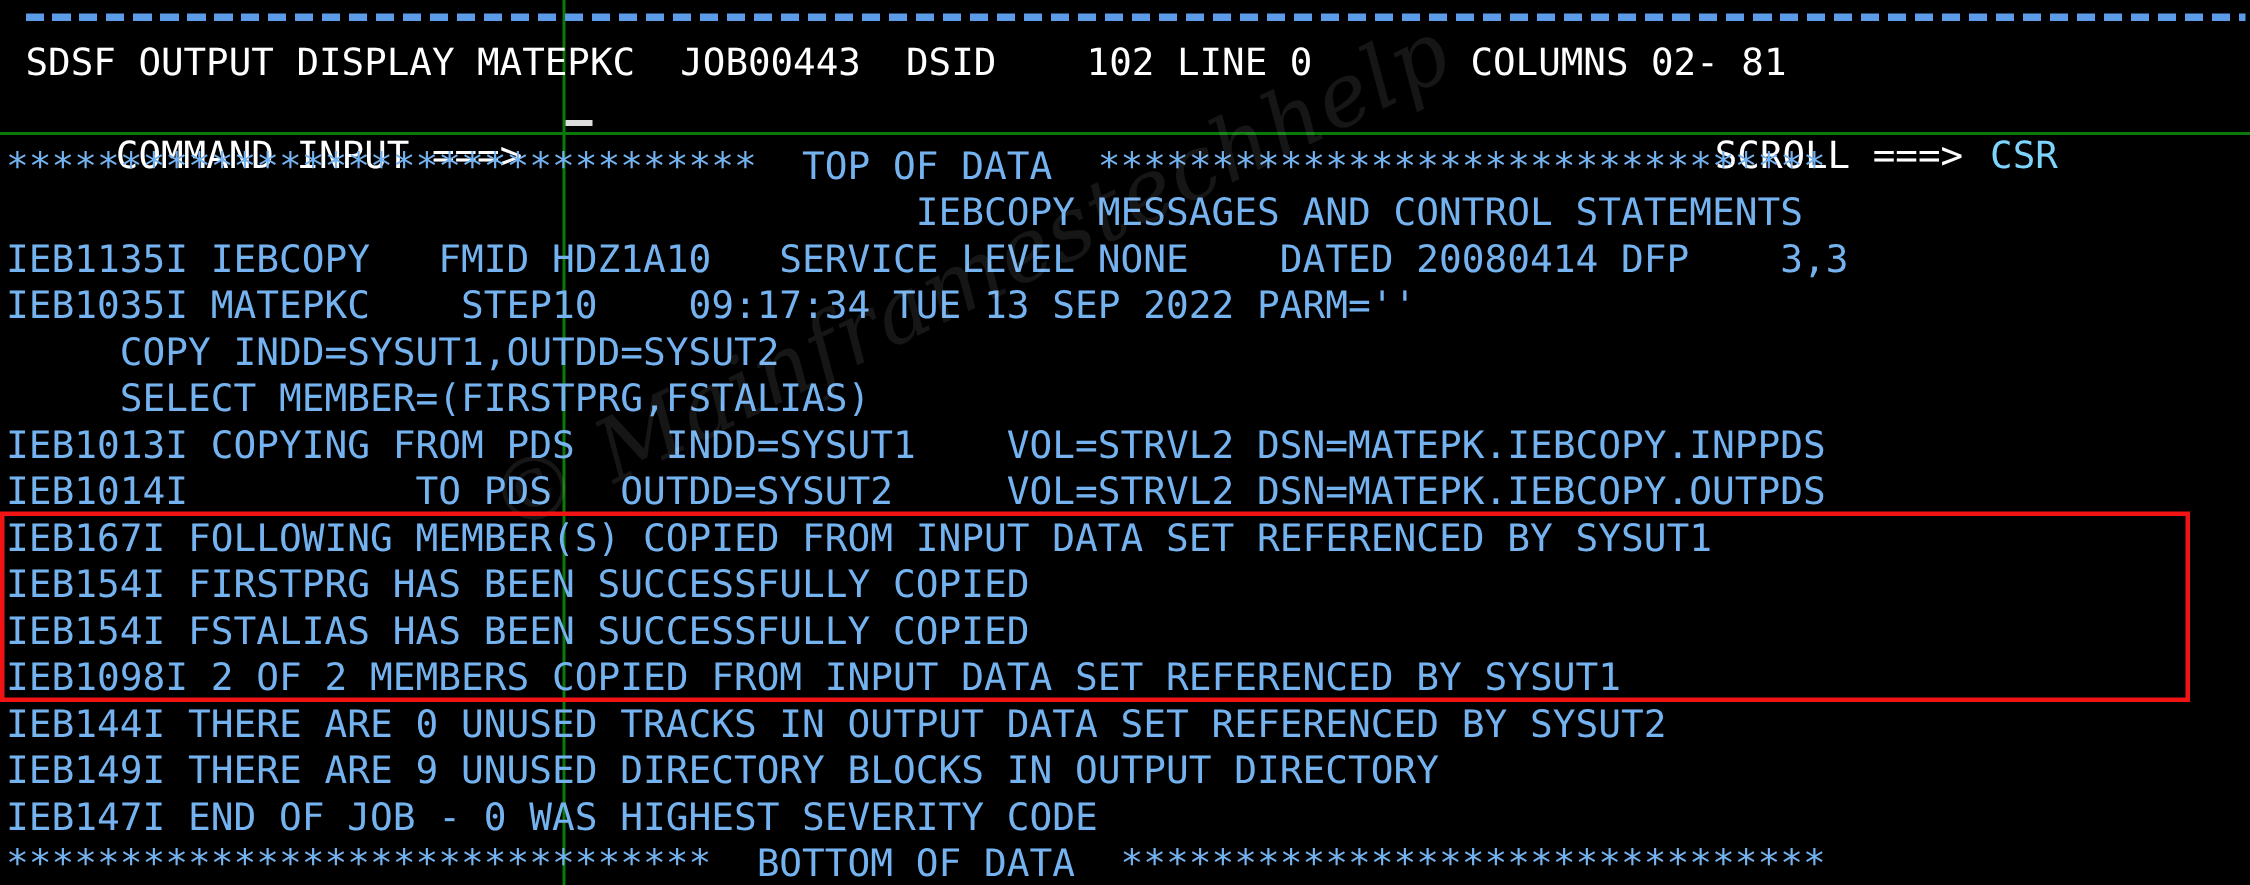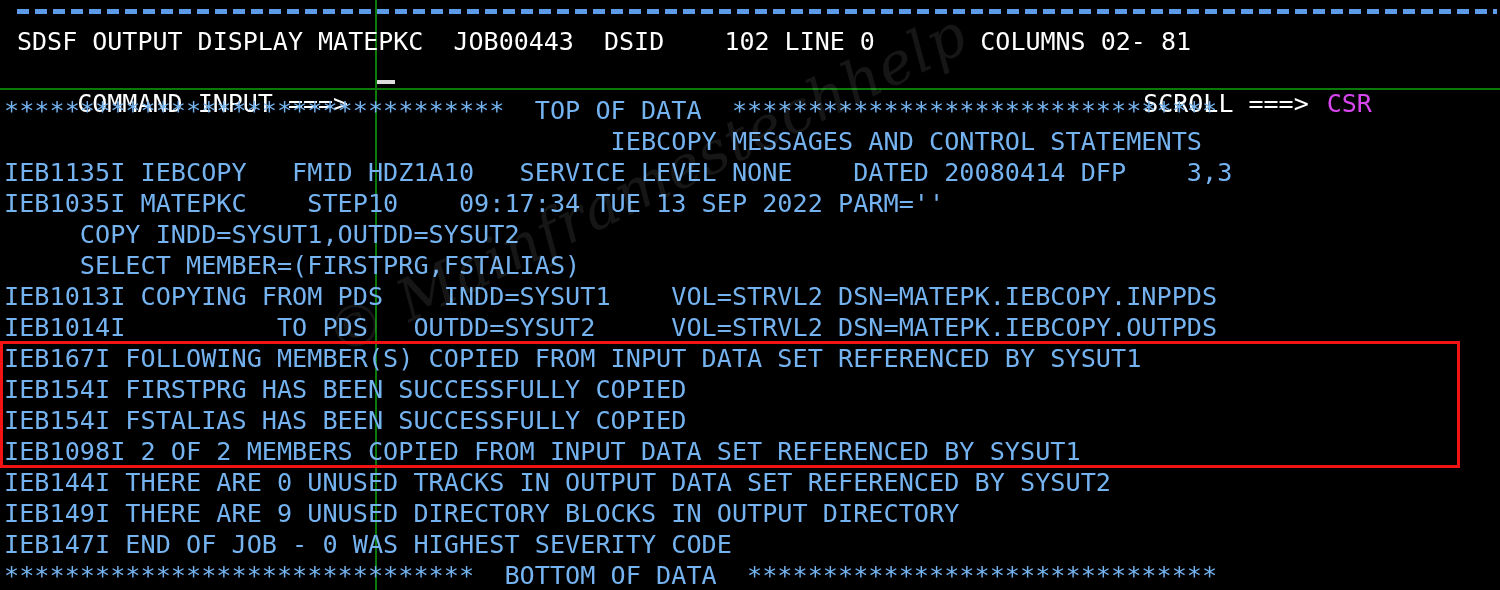--- a/index.html
+++ b/index.html
@@ -96,21 +96,21 @@
     color: #ffffff;
     padding-left: 17px;
     font-size: 25px;
   }
   .row.body {
     color: #74b3f0;
     padding-left: 4px;
     font-size: 25.2px;
   }
   .row .red {
-    color: #d946ef;
+    color: #7dd3fc;
   }
 
   
   #cursor {
     position: absolute;
     left: 377px;
     top: 80px;
     width: 18px;
     height: 4px;
     background: #dddddd;

